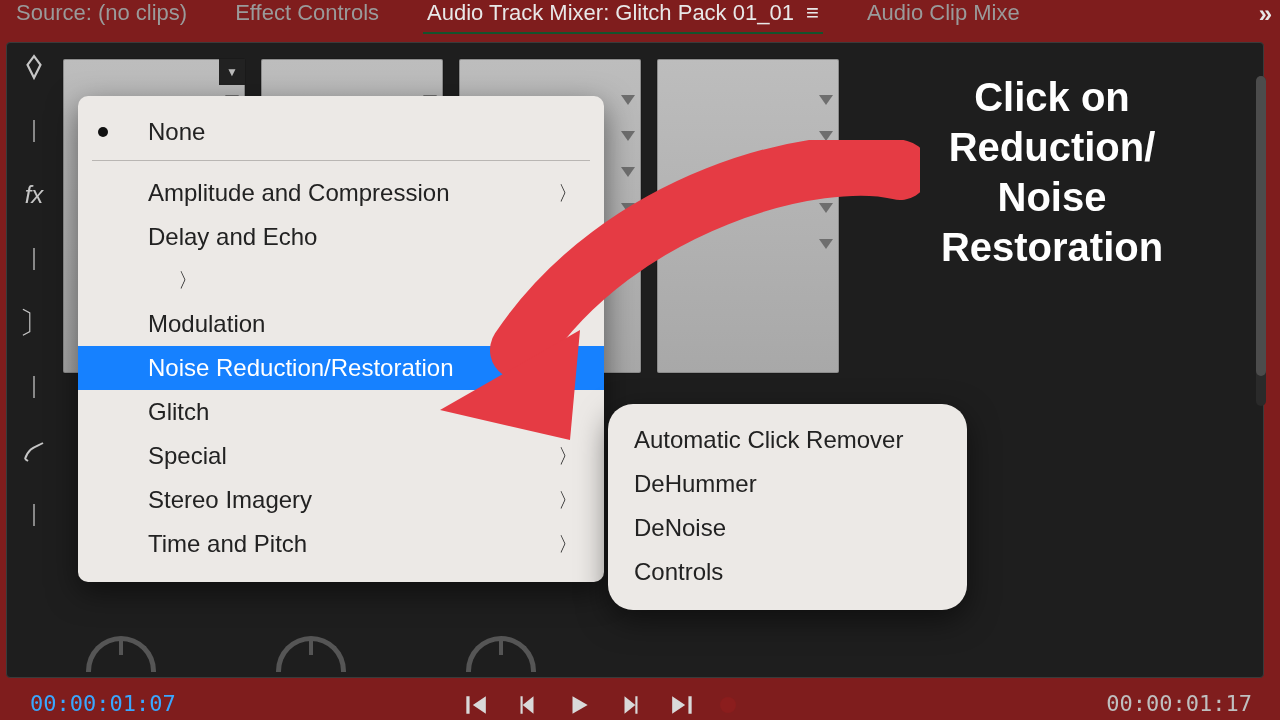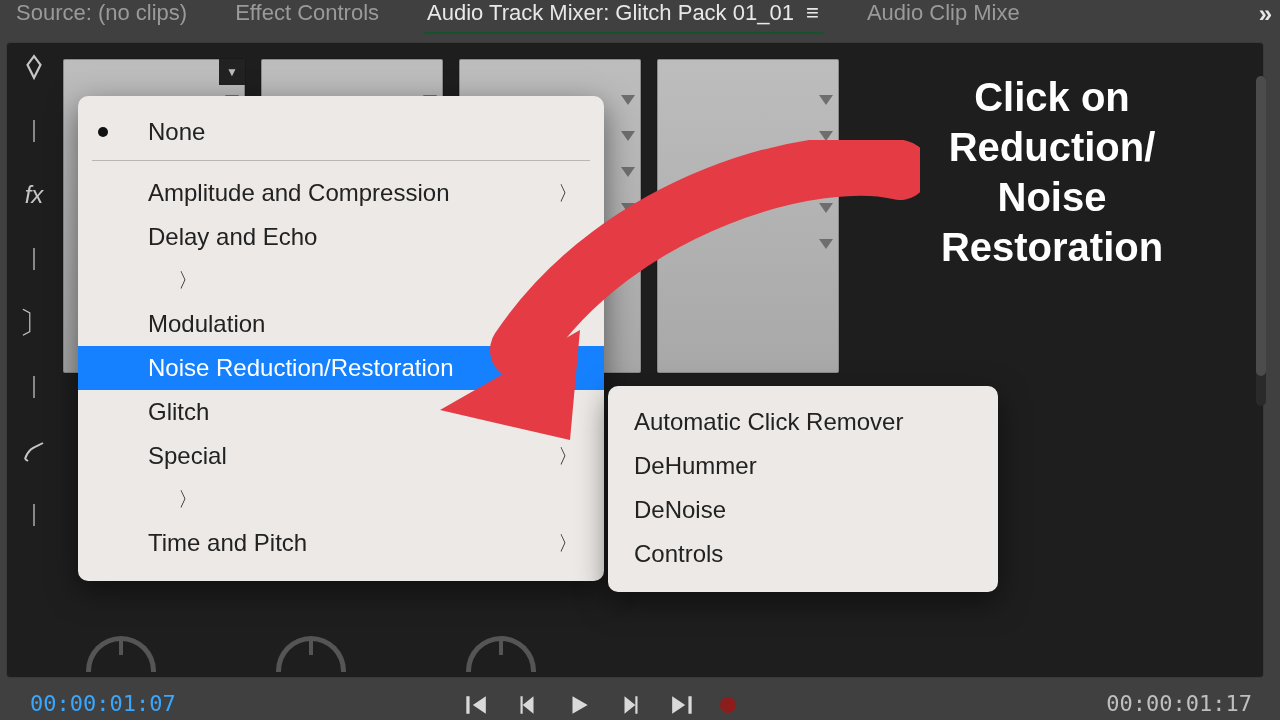--- a/index.html
+++ b/index.html
@@ -1,17 +1,17 @@
 <!DOCTYPE html>
 <html><head>
 <meta charset="utf-8">
 <style>
   * { box-sizing: border-box; margin: 0; padding: 0; font-family: "Segoe UI", "Helvetica Neue", Arial, sans-serif; }
   html, body { width: 1280px; height: 720px; background:#1a1a1a; overflow:hidden; color:#d0d0d0; }
-  .root { position:relative; width:1280px; height:720px; background:#404040; }
+  .root { position:relative; width:1280px; height:720px; background:#7f1d1d; }
 
   
   .tabbar { position:absolute; left:0; top:0; right:0; height:30px; display:flex; align-items:flex-start; gap:40px; padding:0 12px; color:#9a9a9a; font-size:22px; }
   .tabbar .tab { padding:0 4px 6px 4px; white-space:nowrap; }
   .tabbar .tab.active { color:#e8e8e8; border-bottom:2px solid #14532d; }
   .tabbar .menuicon { margin-left:6px; }
   .tabbar .overflow { position:absolute; right:8px; top:0; color:#e8e8e8; font-weight:bold; font-size:24px; }
 
   
   .panelframe { position:absolute; left:6px; top:42px; width:1258px; height:636px; border:1px solid #3a3a3a; border-radius:4px; background:#1e1e1e; }
@@ -174,29 +174,30 @@
     </div>
     <div class="item">
       <span>Glitch</span>
       <span class="chev">〉</span>
     </div>
     <div class="item">
       <span>Special</span>
       <span class="chev">〉</span>
     </div>
     <div class="item">
+      <span>Stereo Imagery</span>
       <span class="chev">〉</span>
     </div>
     <div class="item">
       <span>Time and Pitch</span>
       <span class="chev">〉</span>
     </div>
   </div>
 
-  <div class="menu" style="left:608px; top:386px; width:390px;">
+  <div class="menu" style="left:608px; top:404px; width:359px;border-radius:25px;">
     <div class="item" style="padding-left:26px;">
       <span>Automatic Click Remover</span>
         <span></span>
     </div>
     <div class="item" style="padding-left:26px;">
       <span>DeHummer</span>
         <span></span>
     </div>
     <div class="item" style="padding-left:26px;">
       <span>DeNoise</span>

